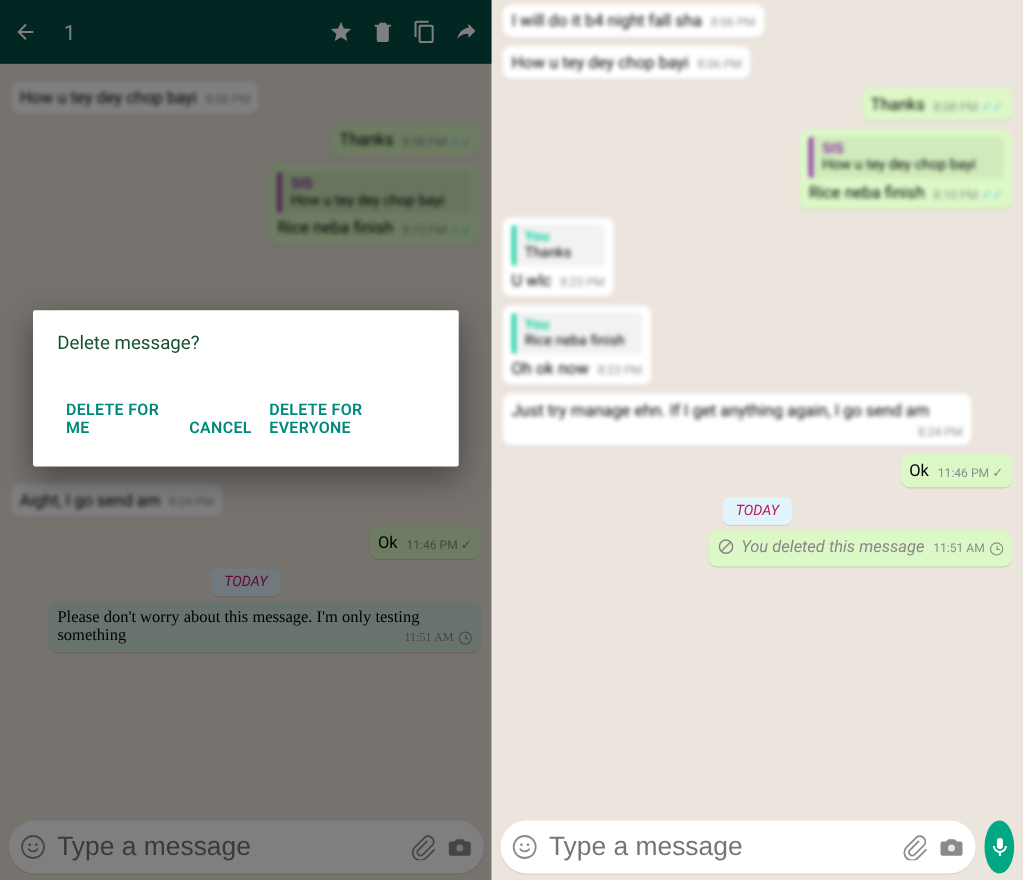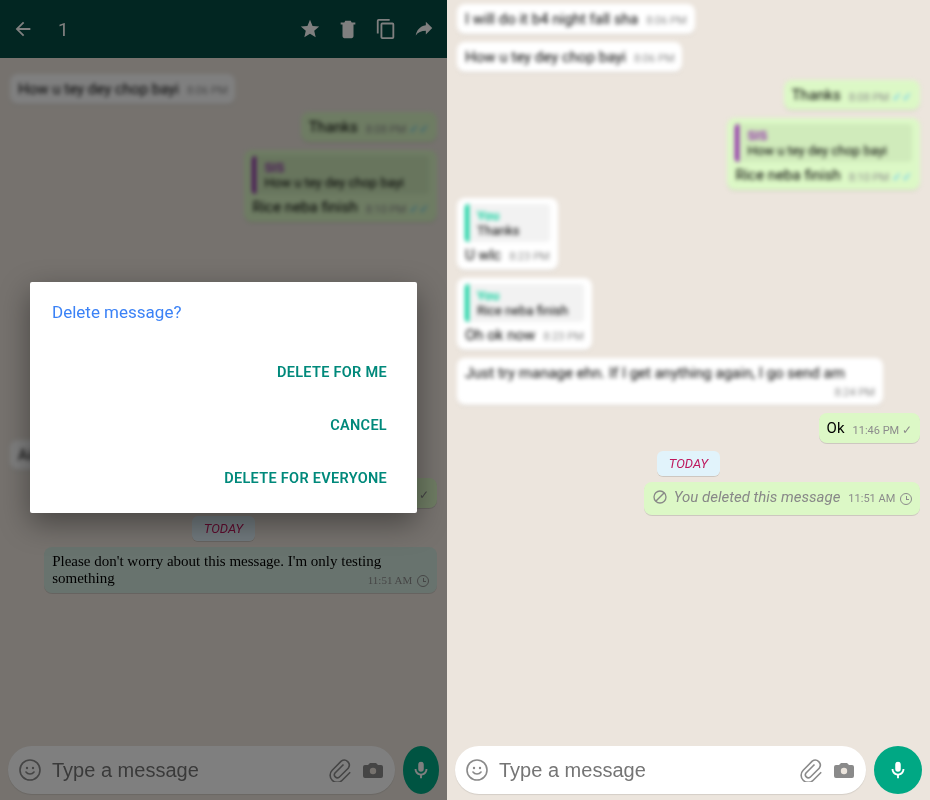--- a/index.html
+++ b/index.html
@@ -9,21 +9,21 @@
   .pane-right { width: 483px; background: #ece5dd; }
 
   
   .toolbar { height: 58px; background: #054d44; display: flex; align-items: center; color: #fff; padding: 0 12px; gap: 16px; }
   .toolbar .count { font-size: 19px; margin-left: 8px; }
   .toolbar .spacer { flex: 1; }
   .toolbar svg, .toolbar .ticon { width: 22px; height: 22px; fill: #fff; color:#fff; }
   .chat-area { height: calc(800px - 58px - 58px); padding: 12px 10px; overflow: hidden; position: relative; filter: blur(0); }
   .input-bar { position: absolute; bottom: 6px; left: 8px; right: 8px; height: 48px; display: flex; align-items: center; gap: 8px; }
   .input-pill { flex: 1; background: #fff; border-radius: 24px; height: 48px; display: flex; align-items: center; padding: 0 10px; gap: 10px; box-shadow: 0 1px 1px rgba(0,0,0,.1); }
-  .input-pill input { flex: 1; border: none; outline: none; font-size: 20px; color: #999; background: transparent; }
+  .input-pill input { flex: 1; border: none; outline: none; font-size: 24px; color: #999; background: transparent; }
   .mic { width: 48px; height: 48px; border-radius: 50%; background: #00a884; display: flex; align-items: center; justify-content: center; }
   .mic svg { fill: #fff; width: 22px; height: 22px; }
   .icon-g { fill: #8a8a8a; width: 24px; height: 24px; }
 
   .msg { max-width: 85%; border-radius: 8px; padding: 6px 8px 6px 8px; margin: 4px 0; font-size: 15px; position: relative; box-shadow: 0 1px 0.5px rgba(0,0,0,.13); clear: both; }
   .msg.in { background: #fff; float: left; }
   .msg.out { background: #dcf8c6; float: right; }
   .msg.sel { background: #d1e7dd; font-family: Liberation Serif, serif; }
   .msg .time { font-size: 11px; color: #8c8c8c; margin-left: 8px; float: right; margin-top: 4px; }
   .msg .tick { color: #8c8c8c; font-size: 12px; }
@@ -37,22 +37,22 @@
 
   .deleted .del-text { color: #888; font-style: italic; display: inline-flex; align-items: center; gap: 6px; justify-content: center; }
   .deleted svg { width: 16px; height: 16px; fill: #888; }
   .clock { display:inline-flex; width:12px;height:12px; border:1px solid #8c8c8c; border-radius:50%; position:relative; vertical-align:middle; margin-left:2px;}
   .clock::before{content:"";position:absolute;left:5px;top:2px;width:1px;height:4px;background:#8c8c8c;}
   .clock::after{content:"";position:absolute;left:5px;top:5px;width:3px;height:1px;background:#8c8c8c;}
 
   
   .dim { position: absolute; inset: 0; background: rgba(0,0,0,.5); }
   .dialog { position: absolute; left: 30px; right: 30px; top: 282px; background: #fff; border-radius: 2px; box-shadow: 0 10px 30px rgba(0,0,0,.4); padding: 20px 22px 8px 22px; }
-  .dialog-title { font-size: 17px; color: #3b82f6; margin-bottom: 24px; }
-  .dialog-actions { display: flex; flex-direction: column; align-items: flex-end; gap: 0; }
+  .dialog-title { font-size: 17px; color: #14532d; margin-bottom: 24px; }
+  .dialog-actions { display: flex; flex-direction: row; align-items: flex-end; gap: 0; }
   .dialog-btn { color: #00897b; font-weight: 600; font-size: 14.5px; letter-spacing: .3px; padding: 18px 8px; cursor: pointer; }
 
   .blur { filter: blur(2px); }
   .row-clear { clear:both; height:0; }
 </style>
 </head>
 <body>
 
 <div class="pane pane-left">
   <div class="toolbar">

